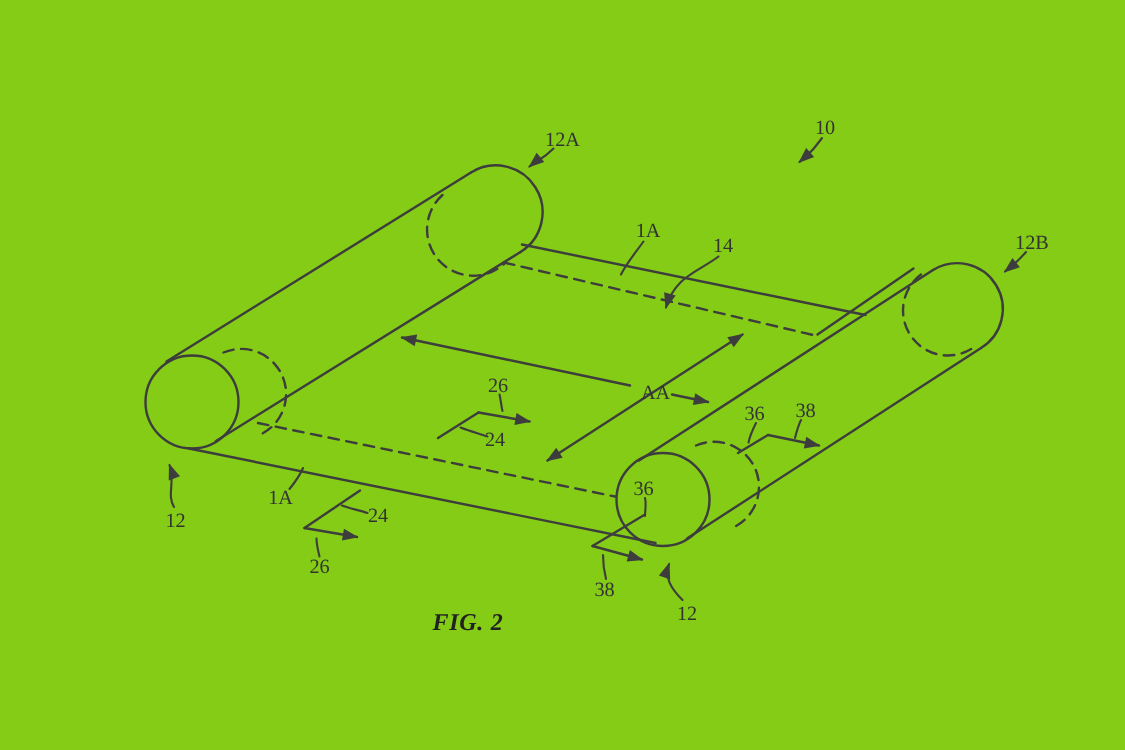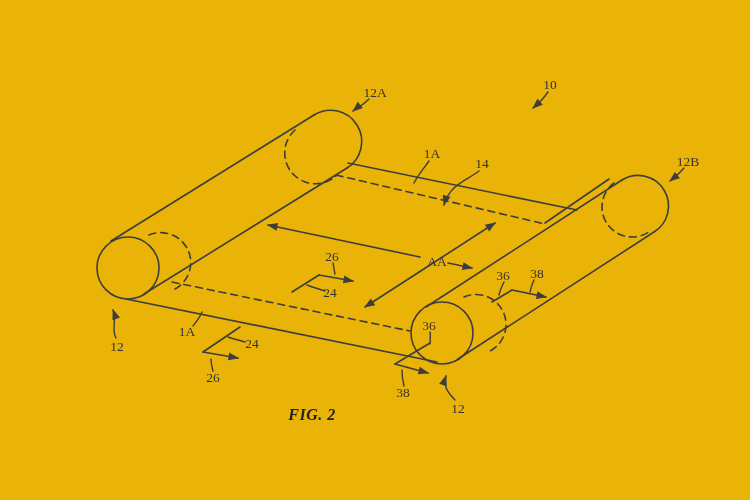--- a/index.html
+++ b/index.html
@@ -7,21 +7,21 @@
     padding: 0;
     background: #ffffff;
     width: 750px;
     height: 500px;
     overflow: hidden;
     font-family: "Liberation Serif", serif;
   }
   .figure-wrap {
     width: 750px;
     height: 500px;
-    background: #eab308;
+    background: #84cc16;
     position: relative;
   }
   svg { display: block; }
   .stroke {
     fill: none;
     stroke: #3d3d3d;
     stroke-width: 1.6;
     stroke-linecap: round;
     stroke-linejoin: round;
   }

